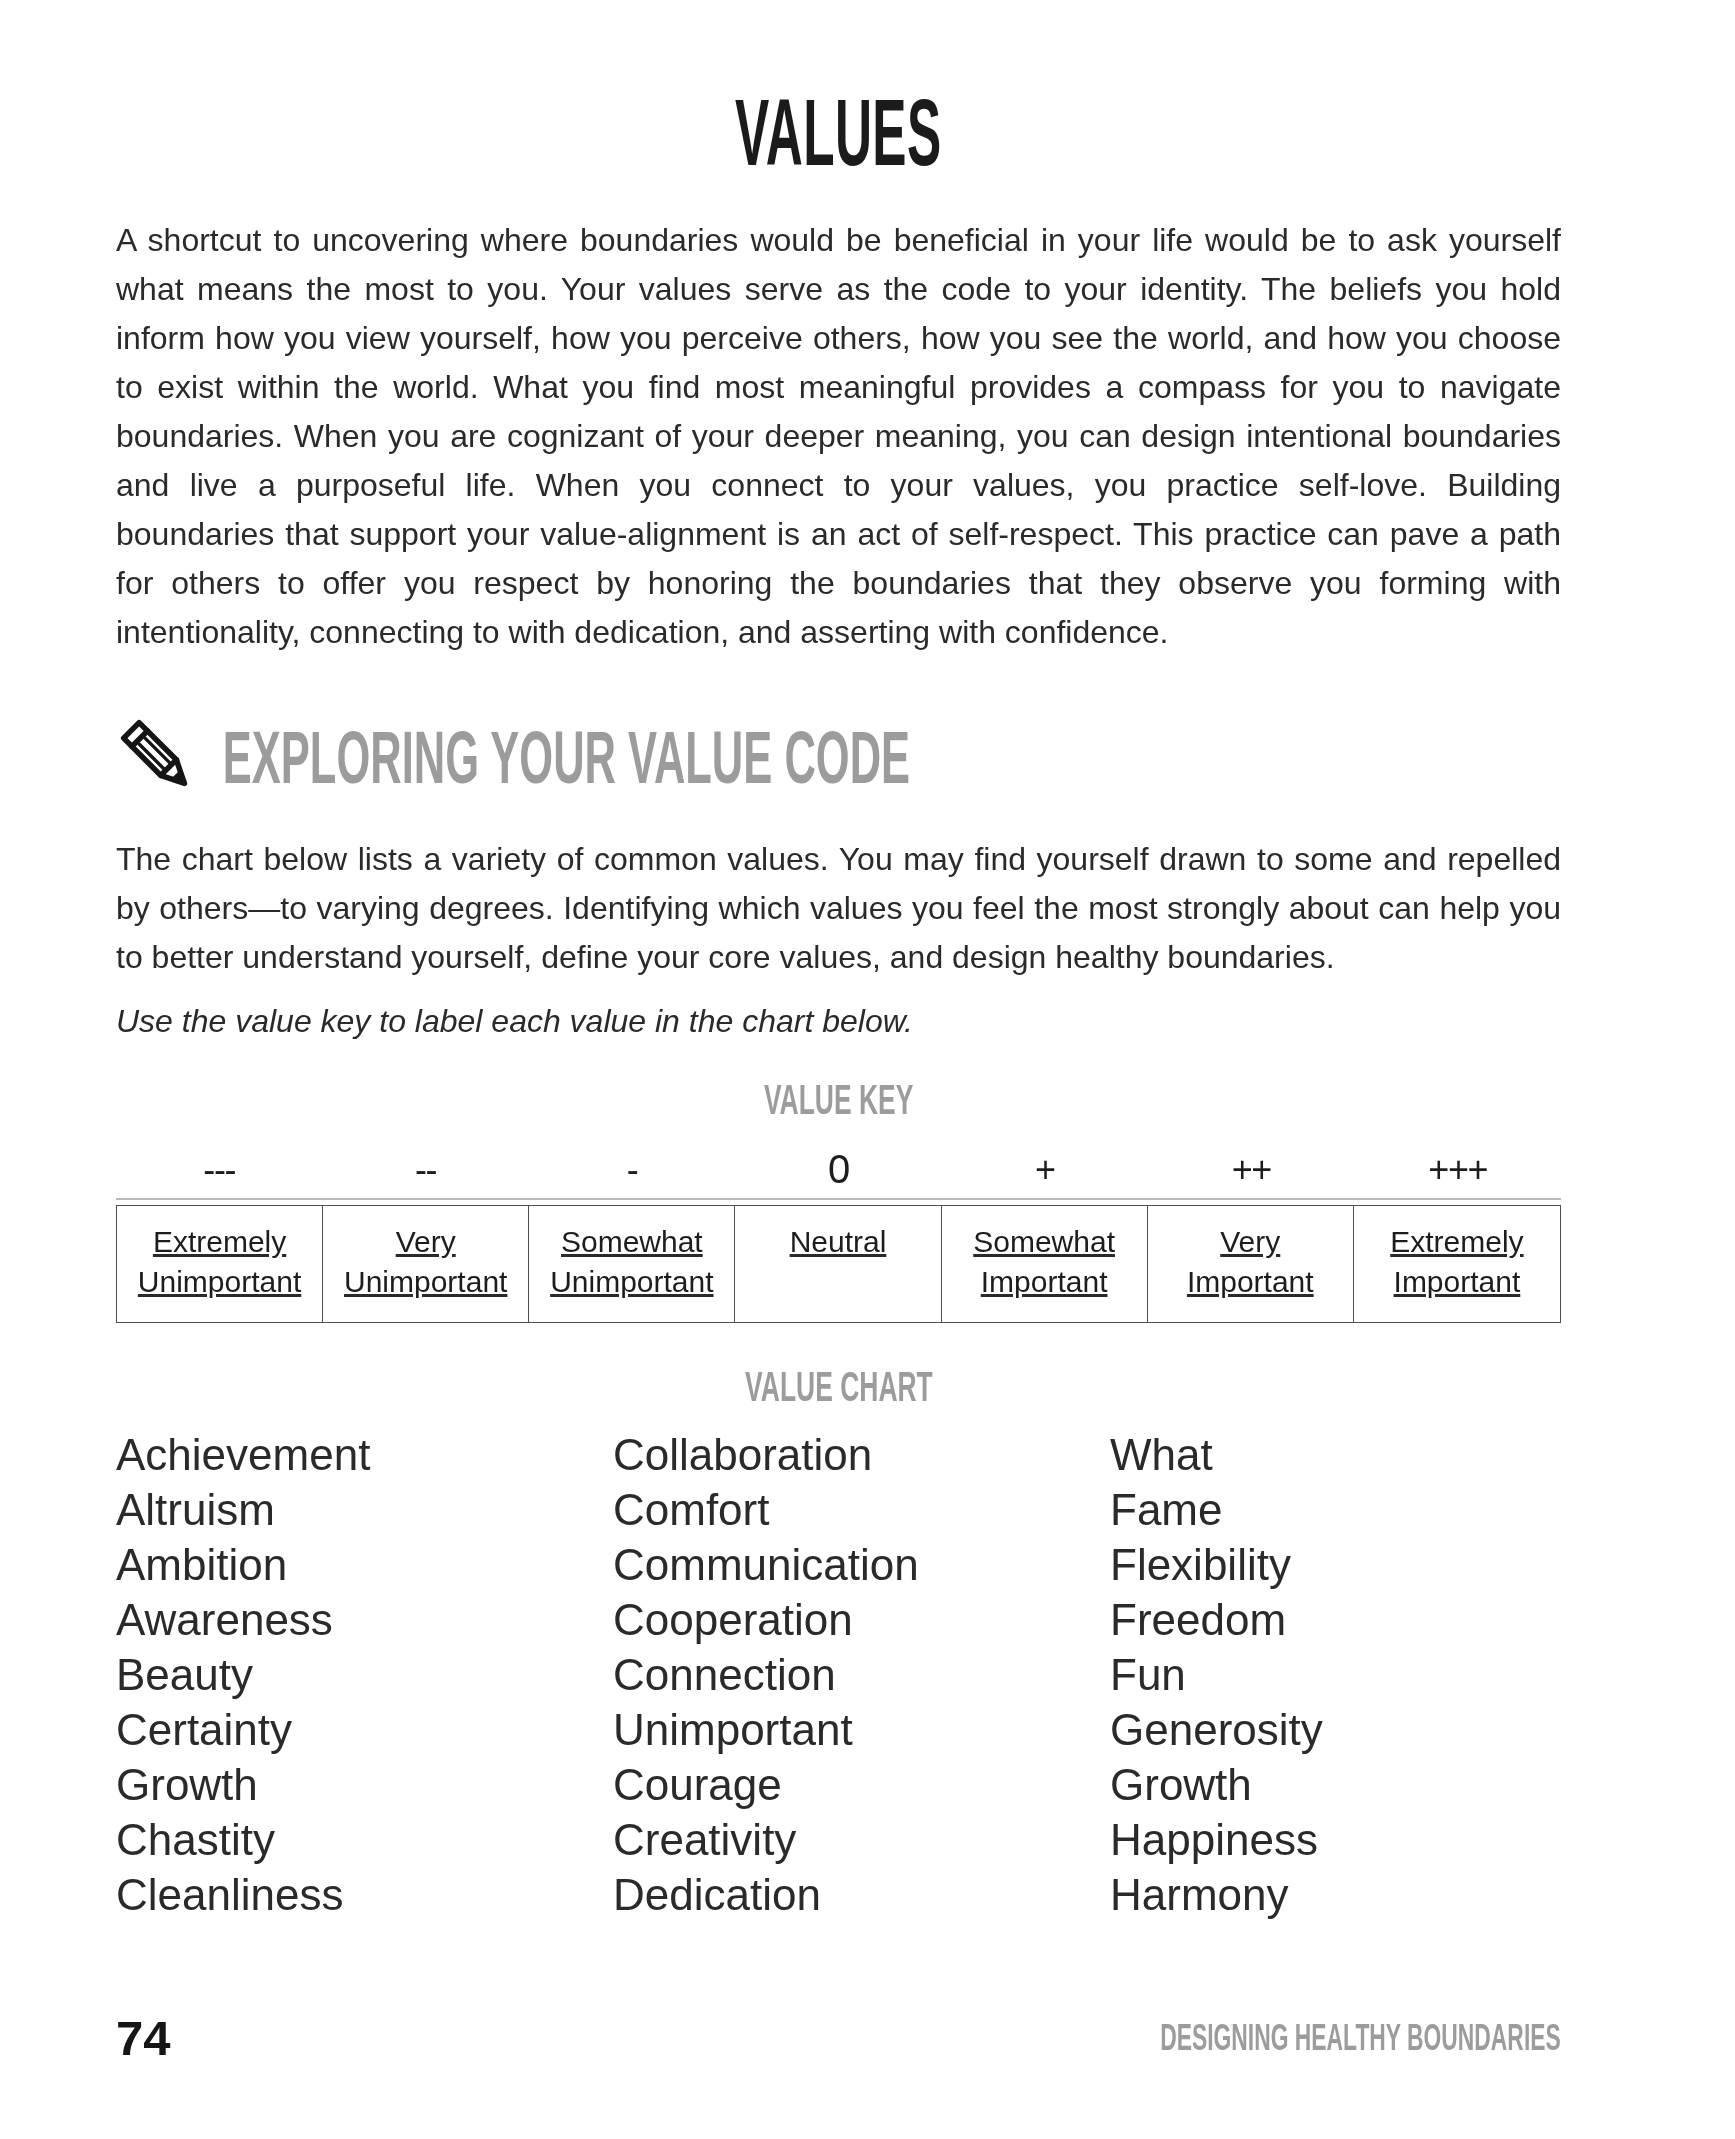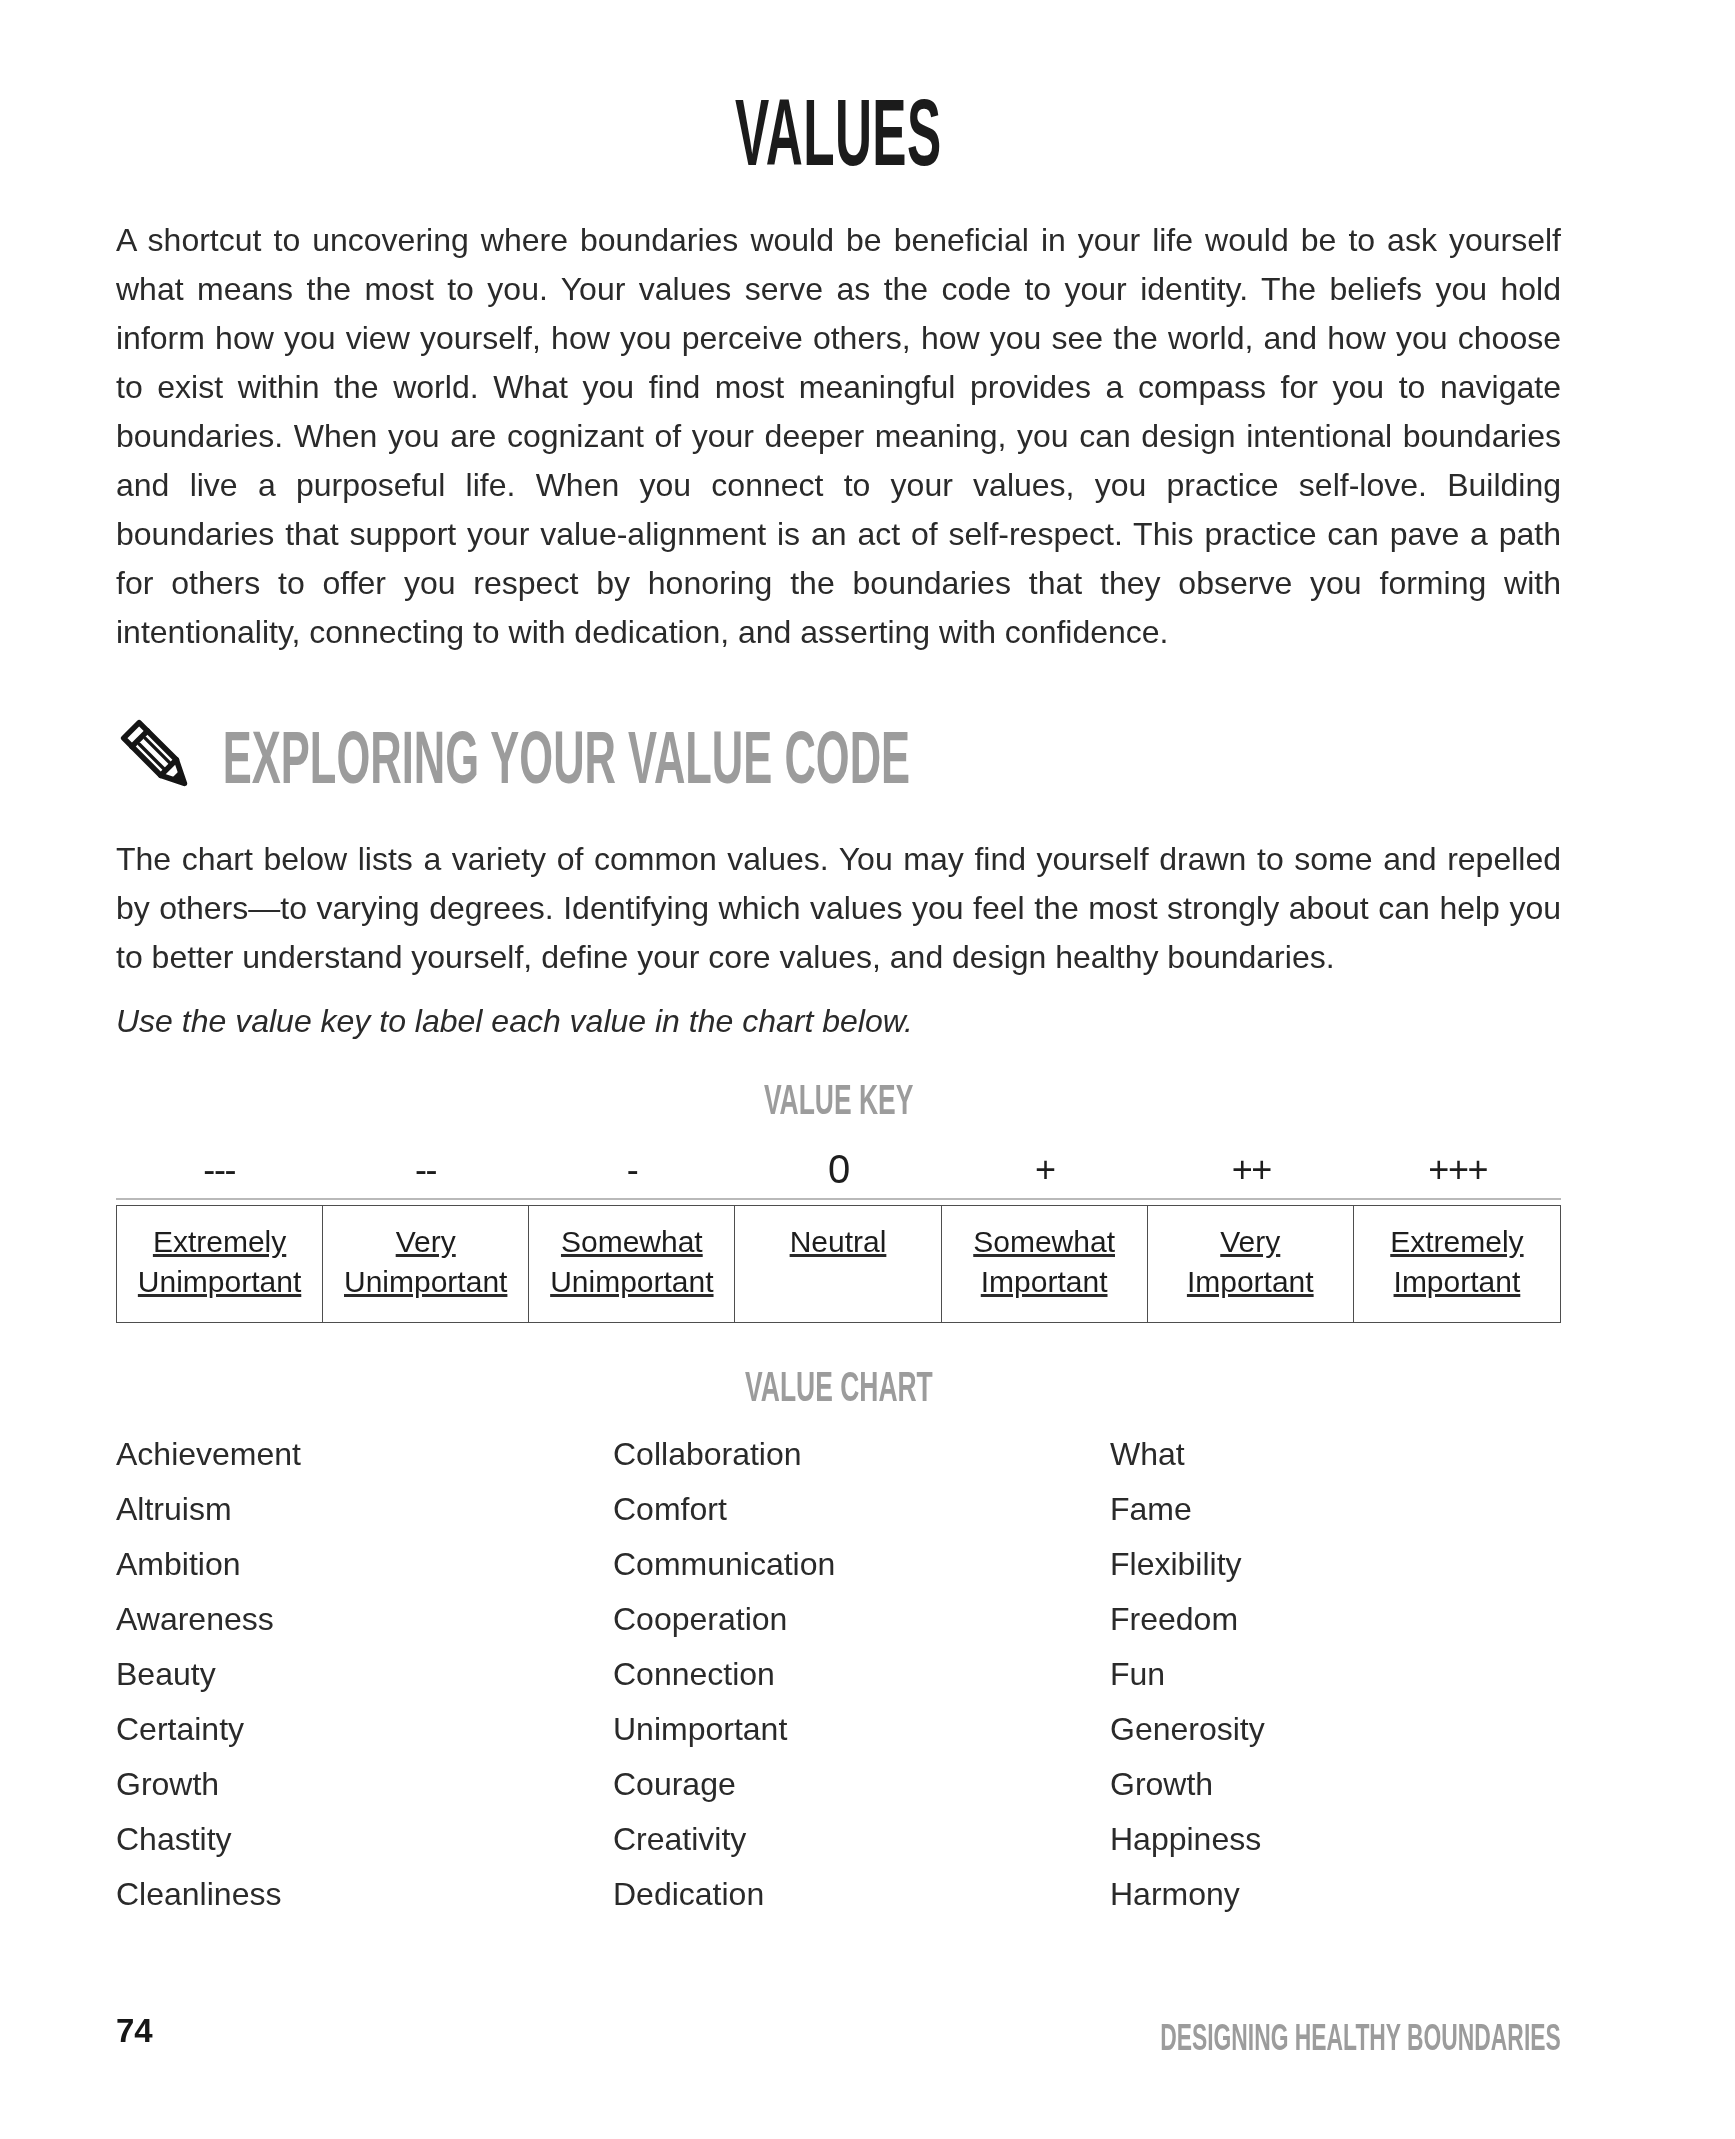--- a/index.html
+++ b/index.html
@@ -112,37 +112,37 @@
   .key-cell:last-child { border-right: none; }
 
   
   .chart-grid {
     margin-top: 19px;
     display: grid;
     grid-template-columns: 497px 497px 1fr;
   }
   .chart-col { display: block; }
   .chart-item {
-    font-size: 32px;
+    font-size: 44px;
     line-height: 55px;
     color: #2a2a2a;
   }
 
   
   .footer {
     position: absolute;
     left: 116px;
     right: 174px;
     top: 2014px;
     display: flex;
     justify-content: space-between;
     align-items: flex-start;
   }
   .page-num {
-    font-size: 33px;
+    font-size: 49px;
     font-weight: bold;
     color: #161616;
     line-height: 1;
   }
   .t-footer {
     font-size: 36px;
     font-weight: bold;
     color: #9c9c9c;
     transform: scaleX(0.635);
     transform-origin: 100% 50%;

